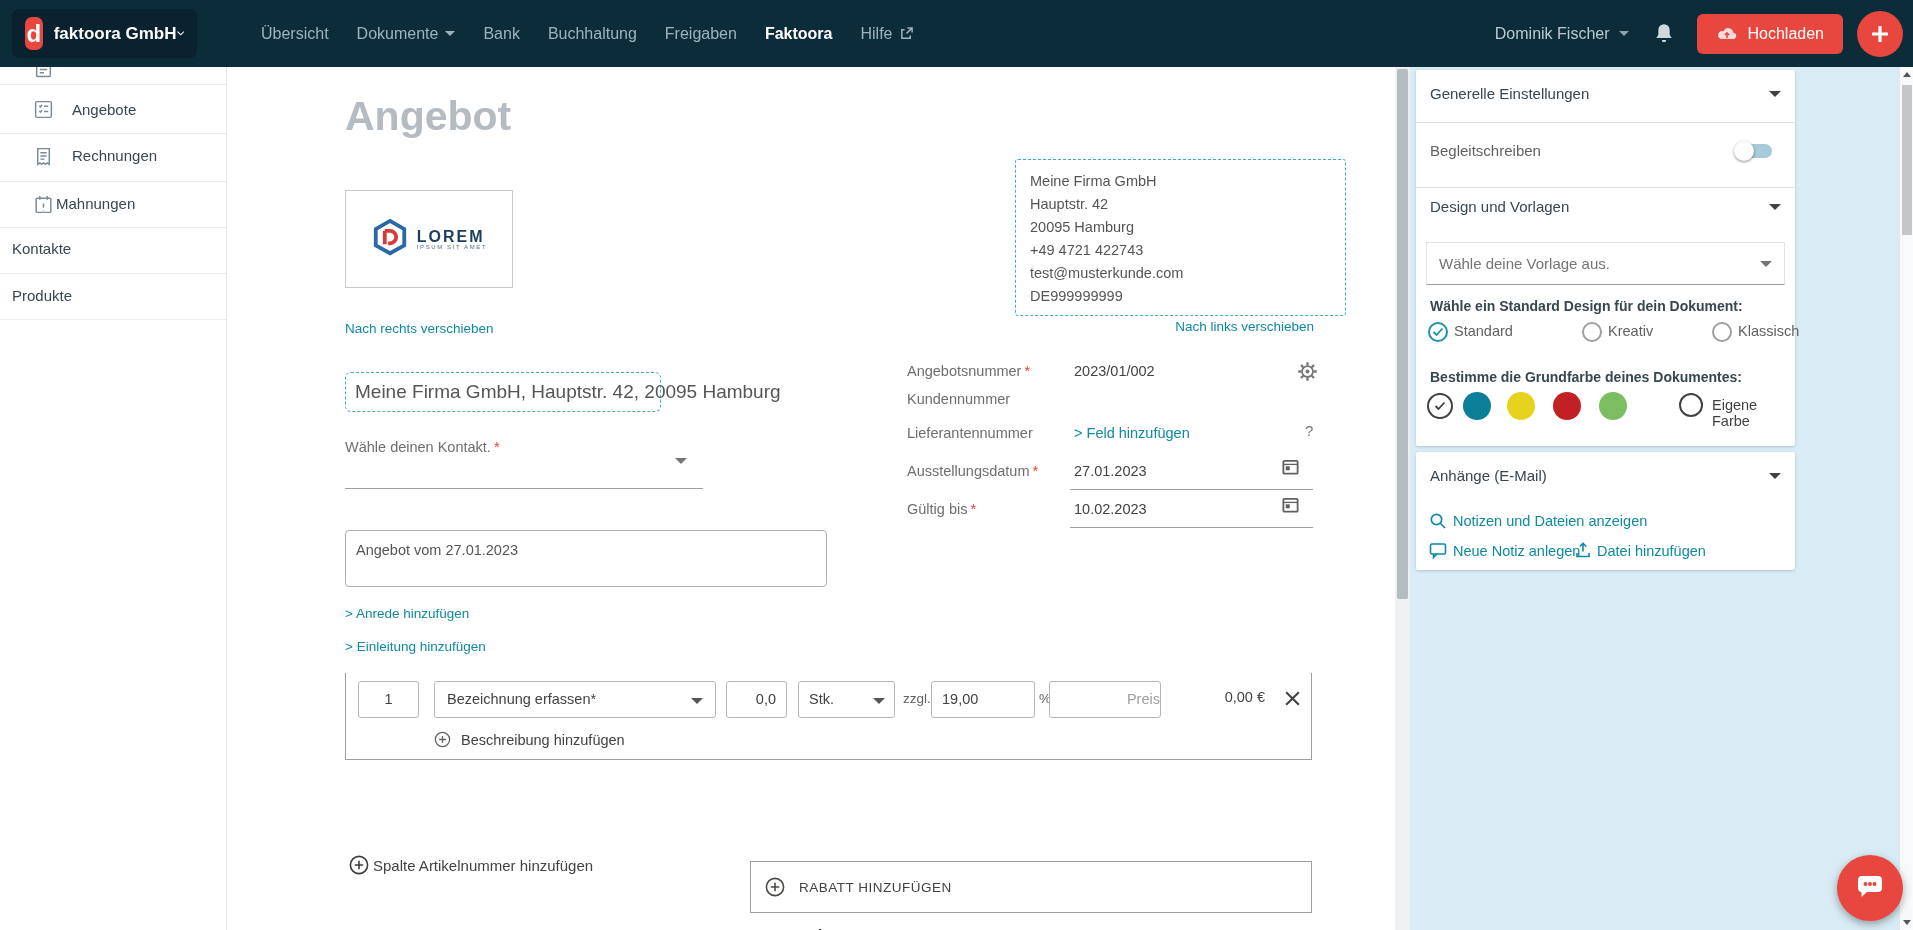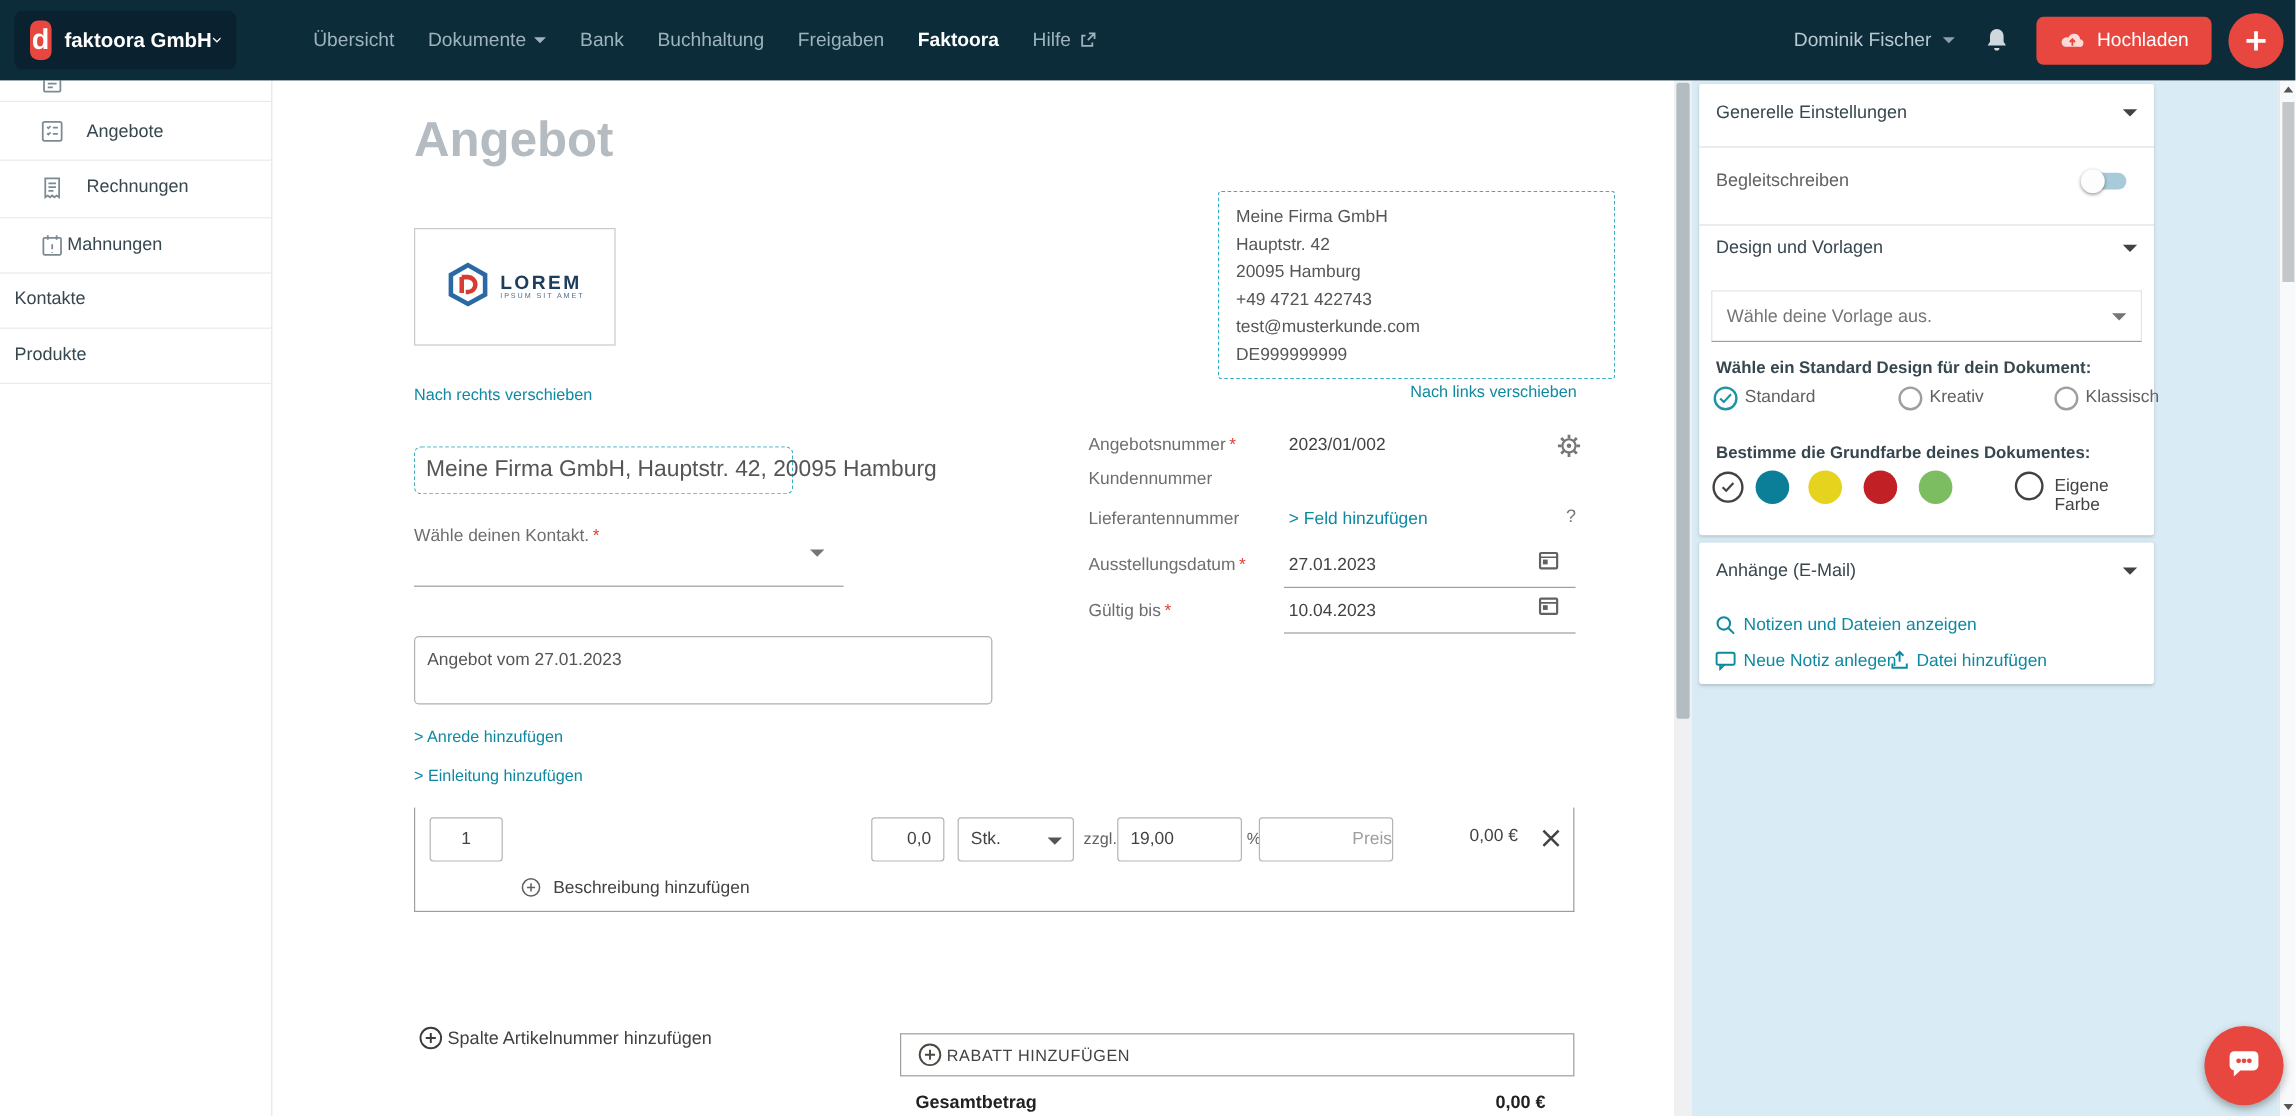--- a/index.html
+++ b/index.html
@@ -50,21 +50,21 @@
   .thead{position:relative;height:33px;border:1px solid #9e9e9e;font-size:14px;color:#555}
   .thead span{position:absolute;top:8px}
   .tbody{position:relative;height:87px;border:1px solid #9e9e9e;border-top:none}
   .inbox{position:absolute;top:8px;height:37px;border:1px solid #b5b5b5;border-radius:3px;background:#fff;font-size:14.5px;color:#424242;line-height:35px;cursor:text}
   .rowtxt{position:absolute;font-size:13.5px;color:#616161;top:18px}
   .grayrow{position:relative;margin-top:6px;height:46px;background:#e0e0e0}
   .gbox{position:absolute;top:7px;height:32px;background:#fafafa;border:1px solid #c0c0c0;border-radius:2px;cursor:pointer}
   .circle-plus{color:#4a4a4a}
   .addrow-label{font-size:14.5px;color:#757575;line-height:30px;padding-left:12px;white-space:nowrap}
   .rabatt{position:absolute;left:523px;top:794px;width:562px}
-  .rabatt-head{height:36px;border:1px solid #9e9e9e;display:flex;align-items:center;gap:4px;padding-left:14px;font-size:13.5px;letter-spacing:.5px;color:#424242;cursor:pointer;background:#fff}
+  .rabatt-head{height:52px;border:1px solid #9e9e9e;display:flex;align-items:center;gap:14px;padding-left:14px;font-size:13.5px;letter-spacing:.5px;color:#424242;cursor:pointer;background:#fff}
   
   #panel{position:absolute;left:1410px;top:67px;width:489px;height:863px;background:#d9ecf5}
   .card{position:absolute;left:6px;width:379px;background:#fff;border-radius:2px;box-shadow:0 1px 3px rgba(0,0,0,.18)}
   .card-title{position:absolute;left:14px;font-size:15px;font-weight:normal;color:#37474f}
   .acc-caret{position:absolute;right:14px;width:0;height:0;border-left:6px solid transparent;border-right:6px solid transparent;border-top:6px solid #424242;cursor:pointer}
   .card-div{position:absolute;left:0;width:379px;height:1px;background:#e0e0e0}
   .toggle{position:absolute;width:40px;height:20px;cursor:pointer}
   .toggle .track{position:absolute;left:3px;top:3px;width:35px;height:14px;border-radius:7px;background:#a8cbd9}
   .toggle .knob{position:absolute;left:0;top:0;width:20px;height:20px;border-radius:50%;background:#fdfdfd;box-shadow:0 1px 3px rgba(0,0,0,.45)}
   .psel{position:absolute;left:10px;width:359px;height:43px;background:#fff;border:1px solid #e4e4e4;border-bottom:1px solid #9e9e9e;font-size:15px;color:#757575;line-height:41px;padding-left:12px;cursor:pointer}
@@ -255,38 +255,42 @@
   <div class="uline" style="left:843px;top:422px;width:243px"></div>
   <span class="ricon" style="left:1054px;top:390px">
     <svg width="19" height="19" viewBox="0 0 20 20" fill="none" stroke="#616161">
         <rect x="2.5" y="4" width="15" height="13.5" rx="1" stroke-width="1.9"></rect>
         <path d="M2.5 7.8h15" stroke-width="1.4"></path>
         <rect x="5" y="9.8" width="4.2" height="4.2" fill="#616161" stroke="none"></rect>
       </svg>
   </span>
   <div class="frow" style="top:430px">
     <span class="flabel"><span>Gültig bis</span><span class="req">*</span></span>
-    <span class="fvalue">10.04.2023</span>
+    <span class="fvalue">10.02.2023</span>
   </div>
   <div class="uline" style="left:843px;top:460px;width:243px"></div>
   <span class="ricon" style="left:1054px;top:428px">
     <svg width="19" height="19" viewBox="0 0 20 20" fill="none" stroke="#616161">
         <rect x="2.5" y="4" width="15" height="13.5" rx="1" stroke-width="1.9"></rect>
         <path d="M2.5 7.8h15" stroke-width="1.4"></path>
         <rect x="5" y="9.8" width="4.2" height="4.2" fill="#616161" stroke="none"></rect>
       </svg>
   </span>
 
   <div class="intro-box">Angebot vom 27.01.2023</div>
   <span class="addlink teal" style="top:539px">&gt; Anrede hinzufügen</span>
   <span class="addlink teal" style="top:572px">&gt; Einleitung hinzufügen</span>
 
   <div class="ptable">
     <div class="tbody">
       <div class="inbox" style="left:12px;width:61px;text-align:center">1</div>
+      <div class="inbox" style="left:88px;width:282px;padding-left:12px">
+        <span>Bezeichnung erfassen*</span>
+        <span class="sel-caret" style="right:12px;top:16px;border-top-color:#555"></span>
+      </div>
       <div class="inbox" style="left:380px;width:61px;text-align:right;padding-right:10px">0,0</div>
       <div class="inbox" style="left:452px;width:97px;padding-left:10px">
         <span>Stk.</span>
         <span class="sel-caret" style="right:9px;top:16px;border-top-color:#555"></span>
       </div>
       <span class="rowtxt" style="left:557px">zzgl.</span>
       <div class="inbox" style="left:585px;width:104px;padding-left:10px">19,00</div>
       <span class="rowtxt" style="left:693px">%</span>
       <div class="inbox" style="left:703px;width:112px;text-align:right;color:#9e9e9e">Preis</div>
       <span style="position:absolute;right:46px;top:16px;font-size:14.5px;color:#424242">0,00 €</span>

